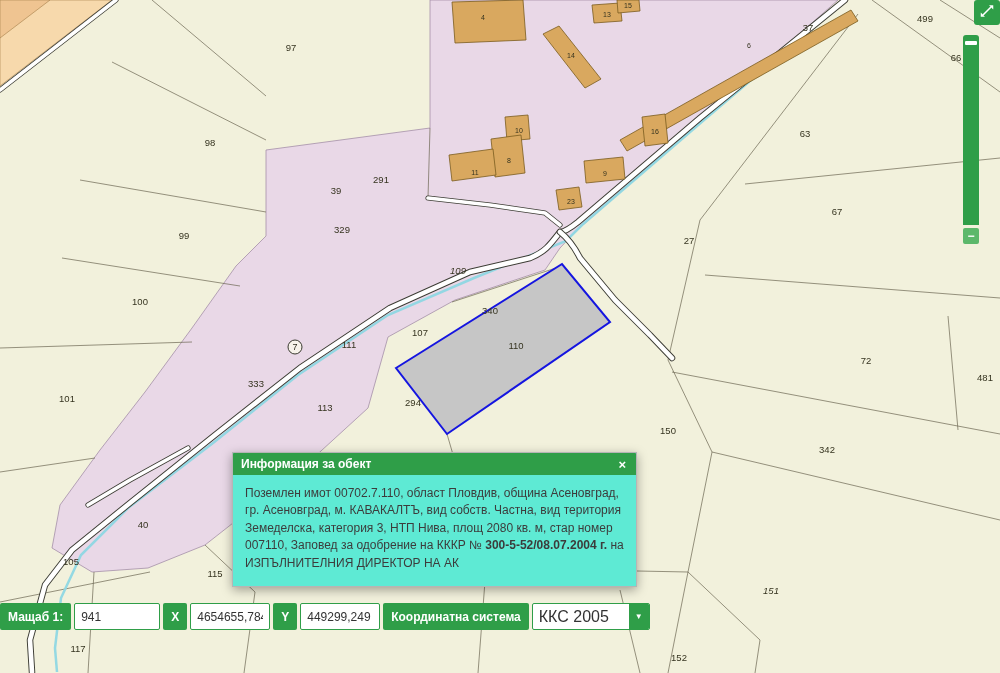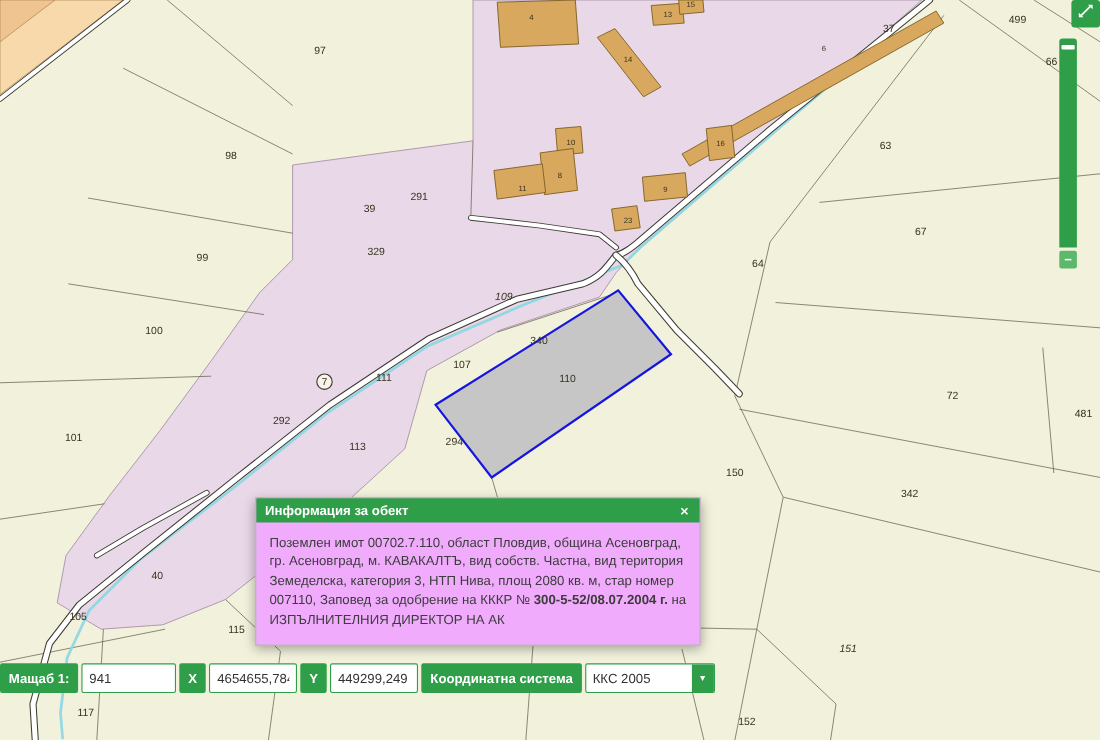--- a/index.html
+++ b/index.html
@@ -22,35 +22,35 @@
   .marker-circle{fill:#f7f2ea;stroke:#3a3a30;stroke-width:1;}
   .marker-text{font-size:9px;fill:#2e2c20;text-anchor:middle;}
 
   
   #map-labels{position:absolute;left:0;top:0;width:1000px;height:673px;z-index:2;pointer-events:none;}
   .map-label{position:absolute;transform:translate(-50%,-50%);color:#35331f;white-space:nowrap;}
   .map-label.parcel{font-size:9.5px;}
   .map-label.building{font-size:7px;}
 
   
-  .popup{position:absolute;left:232px;top:452px;width:403px;background:#f0abfc;border:1px solid #b5b5b5;box-shadow:0 3px 10px rgba(0,0,0,.35);z-index:30;}
+  .popup{position:absolute;left:232px;top:452px;width:403px;background:#5eead4;border:1px solid #b5b5b5;box-shadow:0 3px 10px rgba(0,0,0,.35);z-index:30;}
   .popup-header{background:var(--accent,#2f9e48);color:#fff;font-size:12px;font-weight:bold;padding:4px 8px;display:flex;justify-content:space-between;align-items:center;border-radius:1px 1px 0 0;}
   .popup-close{cursor:pointer;font-size:13px;line-height:1;padding:0 2px;}
   .popup-body{padding:10px 12px 14px;font-size:12px;color:#3c3c3c;line-height:1.45;}
   .popup-source{margin:0 0 12px 0;}
   .popup-desc{margin:0;}
 
   
   .toolbar{position:absolute;left:0;top:603px;height:27px;display:flex;align-items:stretch;gap:3px;z-index:25;}
   .tb-label{background:var(--accent,#2f9e48);color:#fff;font-weight:bold;font-size:12px;display:flex;align-items:center;justify-content:center;padding:0 8px;border-radius:2px;white-space:nowrap;}
   .tb-input{border:1px solid var(--accent,#2f9e48);background:#fff;font-size:12px;color:#333;padding:0 6px;border-radius:2px;box-sizing:border-box;}
   .w-scale{width:86px;}
   .w-coord{width:80px;}
   .crs-select{display:flex;align-items:stretch;background:#fff;border:1px solid var(--accent,#2f9e48);border-radius:2px;width:118px;justify-content:space-between;cursor:pointer;box-sizing:border-box;}
-  .crs-text{padding-left:6px;font-size:12px;color:#333;display:flex;align-items:center;}
+  .crs-text{padding-left:6px;font-size:16px;color:#333;display:flex;align-items:center;}
   .crs-arrow{width:20px;background:var(--accent,#2f9e48);display:flex;align-items:center;justify-content:center;color:#fff;font-size:8px;border-radius:0 1px 1px 0;}
 
   
   .fullscreen-btn{position:absolute;right:0;top:0;width:26px;height:25px;background:var(--accent,#2f9e48);border-radius:3px;z-index:20;display:flex;align-items:center;justify-content:center;cursor:pointer;}
   .zoom-slider{position:absolute;left:963px;top:35px;width:16px;height:190px;background:var(--accent,#2f9e48);border-radius:3px 3px 0 0;z-index:20;cursor:pointer;}
   .zoom-handle{position:absolute;left:2px;top:6px;width:12px;height:4px;background:#fff;border-radius:1px;cursor:grab;}
   .zoom-minus{position:absolute;left:963px;top:228px;width:16px;height:16px;background:var(--accent_light,#5cb86b);color:#fff;display:flex;align-items:center;justify-content:center;font-size:12px;font-weight:bold;border-radius:2px;z-index:20;cursor:pointer;}
 </style>
 </head>
 <body>
@@ -150,26 +150,26 @@
       <span class="map-label parcel" style="left: 78px; top: 648px;">117</span>
       <span class="map-label parcel" style="left: 215px; top: 573px;">115</span>
       <span class="map-label parcel" style="left: 336px; top: 190px; text-align: right;">39</span>
       <span class="map-label parcel" style="left: 381px; top: 179px;">291</span>
       <span class="map-label parcel" style="left: 342px; top: 229px;">329</span>
       <span class="map-label parcel" style="left: 458px; top: 270px; font-style: italic;">109</span>
       <span class="map-label parcel" style="left: 490px; top: 310px;">340</span>
       <span class="map-label parcel" style="left: 420px; top: 332px;">107</span>
       <span class="map-label parcel" style="left: 516px; top: 345px;">110</span>
       <span class="map-label parcel" style="left: 349px; top: 344px;">111</span>
-      <span class="map-label parcel" style="left: 256px; top: 383px;">292</span>
+      <span class="map-label parcel" style="left: 256px; top: 383px;">333</span>
       <span class="map-label parcel" style="left: 325px; top: 407px;">113</span>
       <span class="map-label parcel" style="left: 413px; top: 402px;">294</span>
       <span class="map-label parcel" style="left: 668px; top: 430px;">150</span>
       <span class="map-label parcel" style="left: 805px; top: 133px;">63</span>
-      <span class="map-label parcel" style="left: 689px; top: 240px;">64</span>
+      <span class="map-label parcel" style="left: 689px; top: 240px;">27</span>
       <span class="map-label parcel" style="left: 956px; top: 57px;">66</span>
       <span class="map-label parcel" style="left: 837px; top: 211px;">67</span>
       <span class="map-label parcel" style="left: 866px; top: 360px;">72</span>
       <span class="map-label parcel" style="left: 985px; top: 377px;">481</span>
       <span class="map-label parcel" style="left: 827px; top: 429px; margin-top: 20px;">342</span>
       <span class="map-label parcel" style="left: 771px; top: 590px; font-style: italic;">151</span>
       <span class="map-label parcel" style="left: 679px; top: 657px;">152</span>
       <span class="map-label parcel" style="left: 925px; top: 18px;">499</span>
       <span class="map-label parcel" style="left: 987px; top: 5px;">999</span>
       <span class="map-label parcel" style="left: 808px; top: 27px;">37</span>

